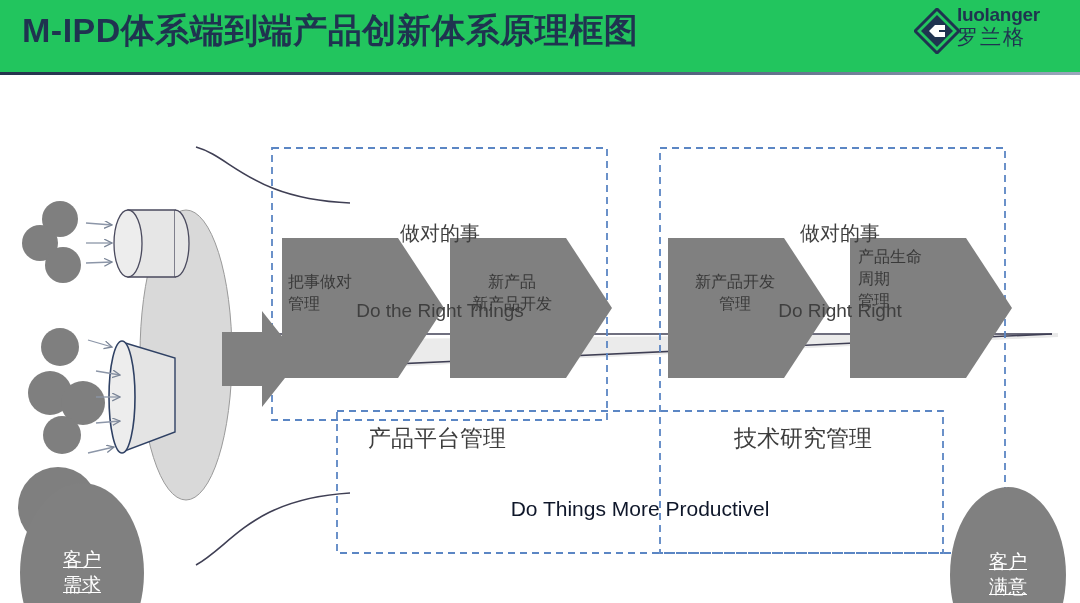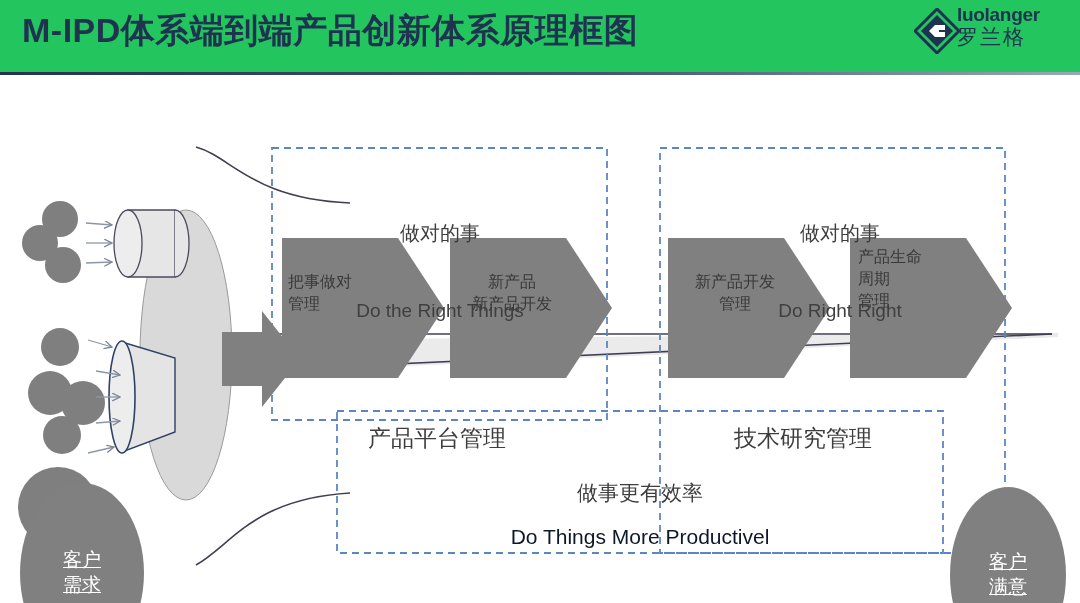--- a/index.html
+++ b/index.html
@@ -196,21 +196,20 @@
 
     <div class="chev-label lft" style="left:858px;top:171px;width:120px;">产品生命
 周期
 管理</div>
 
     <div class="band-title" style="left:368px;top:348px;">产品平台管理</div>
 
     <div class="band-title" style="left:734px;top:348px;">技术研究管理</div>
 
     <div class="bottom-cap" style="left:330px;top:404px;">
-      <span class="cn">做事更有效率</span>
       <span class="en">Do Things  More Productivel</span>
     </div>
 
     <div class="ellipse-label" style="left:22px;top:472px;width:120px;">客户
 需求</div>
 
     <div class="ellipse-label" style="left:948px;top:474px;width:120px;">客户
 满意</div>
 
   </div>

